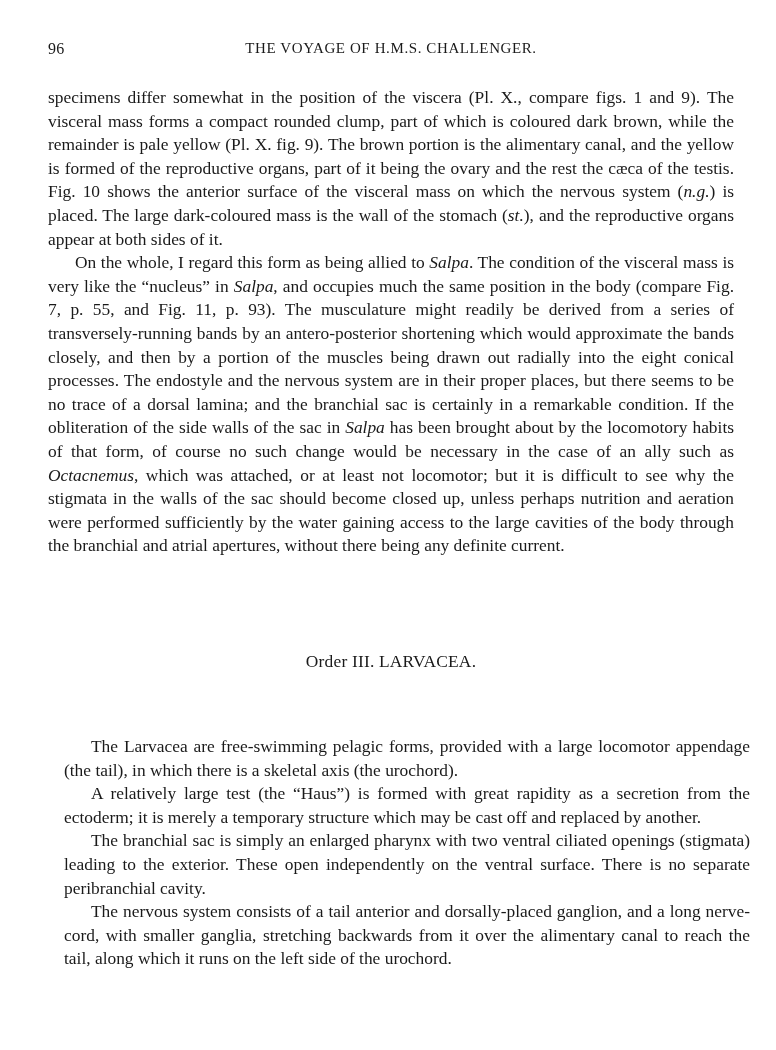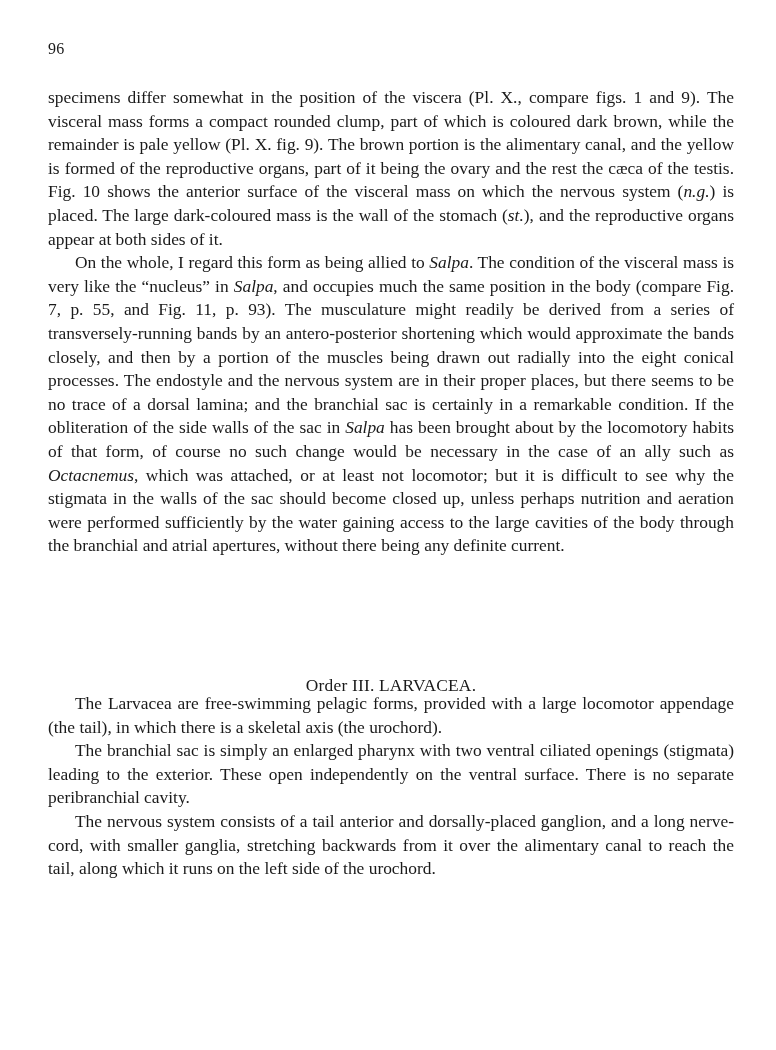--- a/index.html
+++ b/index.html
@@ -57,49 +57,51 @@
   .body-text p {
     margin: 0;
     text-align: justify;
   }
   .indent {
     text-indent: 27px;
   }
   .section-one { top: 86px; }
   .section-heading {
     position: absolute;
-    top: 675px;
+    top: 651px;
     left: 0;
     width: 686px;
     text-align: center;
     font-size: 17.4px;
     letter-spacing: 0.2px;
   }
-  .section-two { top: 692px; }
+  .section-two { top: 735px; margin-left: 16px; }
   em { }
 </style>
 </head>
 <body>
 
 <div class="page">
 
   <div class="running-head">
     <span class="page-number">96</span>
+    <span class="running-title">THE VOYAGE OF H.M.S. CHALLENGER.</span>
   </div>
 
   <div class="body-text section-one">
     <p>
       <span>specimens differ somewhat in the position of the viscera (Pl. X., compare figs. 1 and 9). The visceral mass forms a compact rounded clump, part of which is coloured dark brown, while the remainder is pale yellow (Pl. X. fig. 9).  The brown portion is the alimentary canal, and the yellow is formed of the reproductive organs, part of it being the ovary and the rest the cæca of the testis.  Fig. 10 shows the anterior surface of the visceral mass on which the nervous system (</span><em>n.g.</em><span>) is placed.  The large dark-coloured mass is the wall of the stomach (</span><em>st.</em><span>), and the reproductive organs appear at both sides of it.</span>
     </p>
     <p class="indent">
       <span>On the whole, I regard this form as being allied to </span><em>Salpa</em><span>.  The condition of the visceral mass is very like the “nucleus” in </span><em>Salpa</em><span>, and occupies much the same position in the body (compare Fig. 7, p. 55, and Fig. 11, p. 93).  The musculature might readily be derived from a series of transversely-running bands by an antero-posterior shortening which would approximate the bands closely, and then by a portion of the muscles being drawn out radially into the eight conical processes.  The endostyle and the nervous system are in their proper places, but there seems to be no trace of a dorsal lamina; and the branchial sac is certainly in a remarkable condition.  If the obliteration of the side walls of the sac in </span><em>Salpa</em><span> has been brought about by the locomotory habits of that form, of course no such change would be necessary in the case of an ally such as </span><em>Octacnemus</em><span>, which was attached, or at least not locomotor; but it is difficult to see why the stigmata in the walls of the sac should become closed up, unless perhaps nutrition and aeration were performed sufficiently by the water gaining access to the large cavities of the body through the branchial and atrial apertures, without there being any definite current.</span>
     </p>
   </div>
 
   <div class="section-heading">Order III. LARVACEA.</div>
 
   <div class="body-text section-two">
     <p class="indent">The Larvacea are free-swimming pelagic forms, provided with a large locomotor appendage (the tail), in which there is a skeletal axis (the urochord).</p>
+    <p class="indent">A relatively large test (the “Haus”) is formed with great rapidity as a secretion from the ectoderm; it is merely a temporary structure which may be cast off and replaced by another.</p>
     <p class="indent">The branchial sac is simply an enlarged pharynx with two ventral ciliated openings (stigmata) leading to the exterior.  These open independently on the ventral surface. There is no separate peribranchial cavity.</p>
     <p class="indent">The nervous system consists of a tail anterior and dorsally-placed ganglion, and a long nerve-cord, with smaller ganglia, stretching backwards from it over the alimentary canal to reach the tail, along which it runs on the left side of the urochord.</p>
   </div>
 
 </div>
 
 </body></html>

